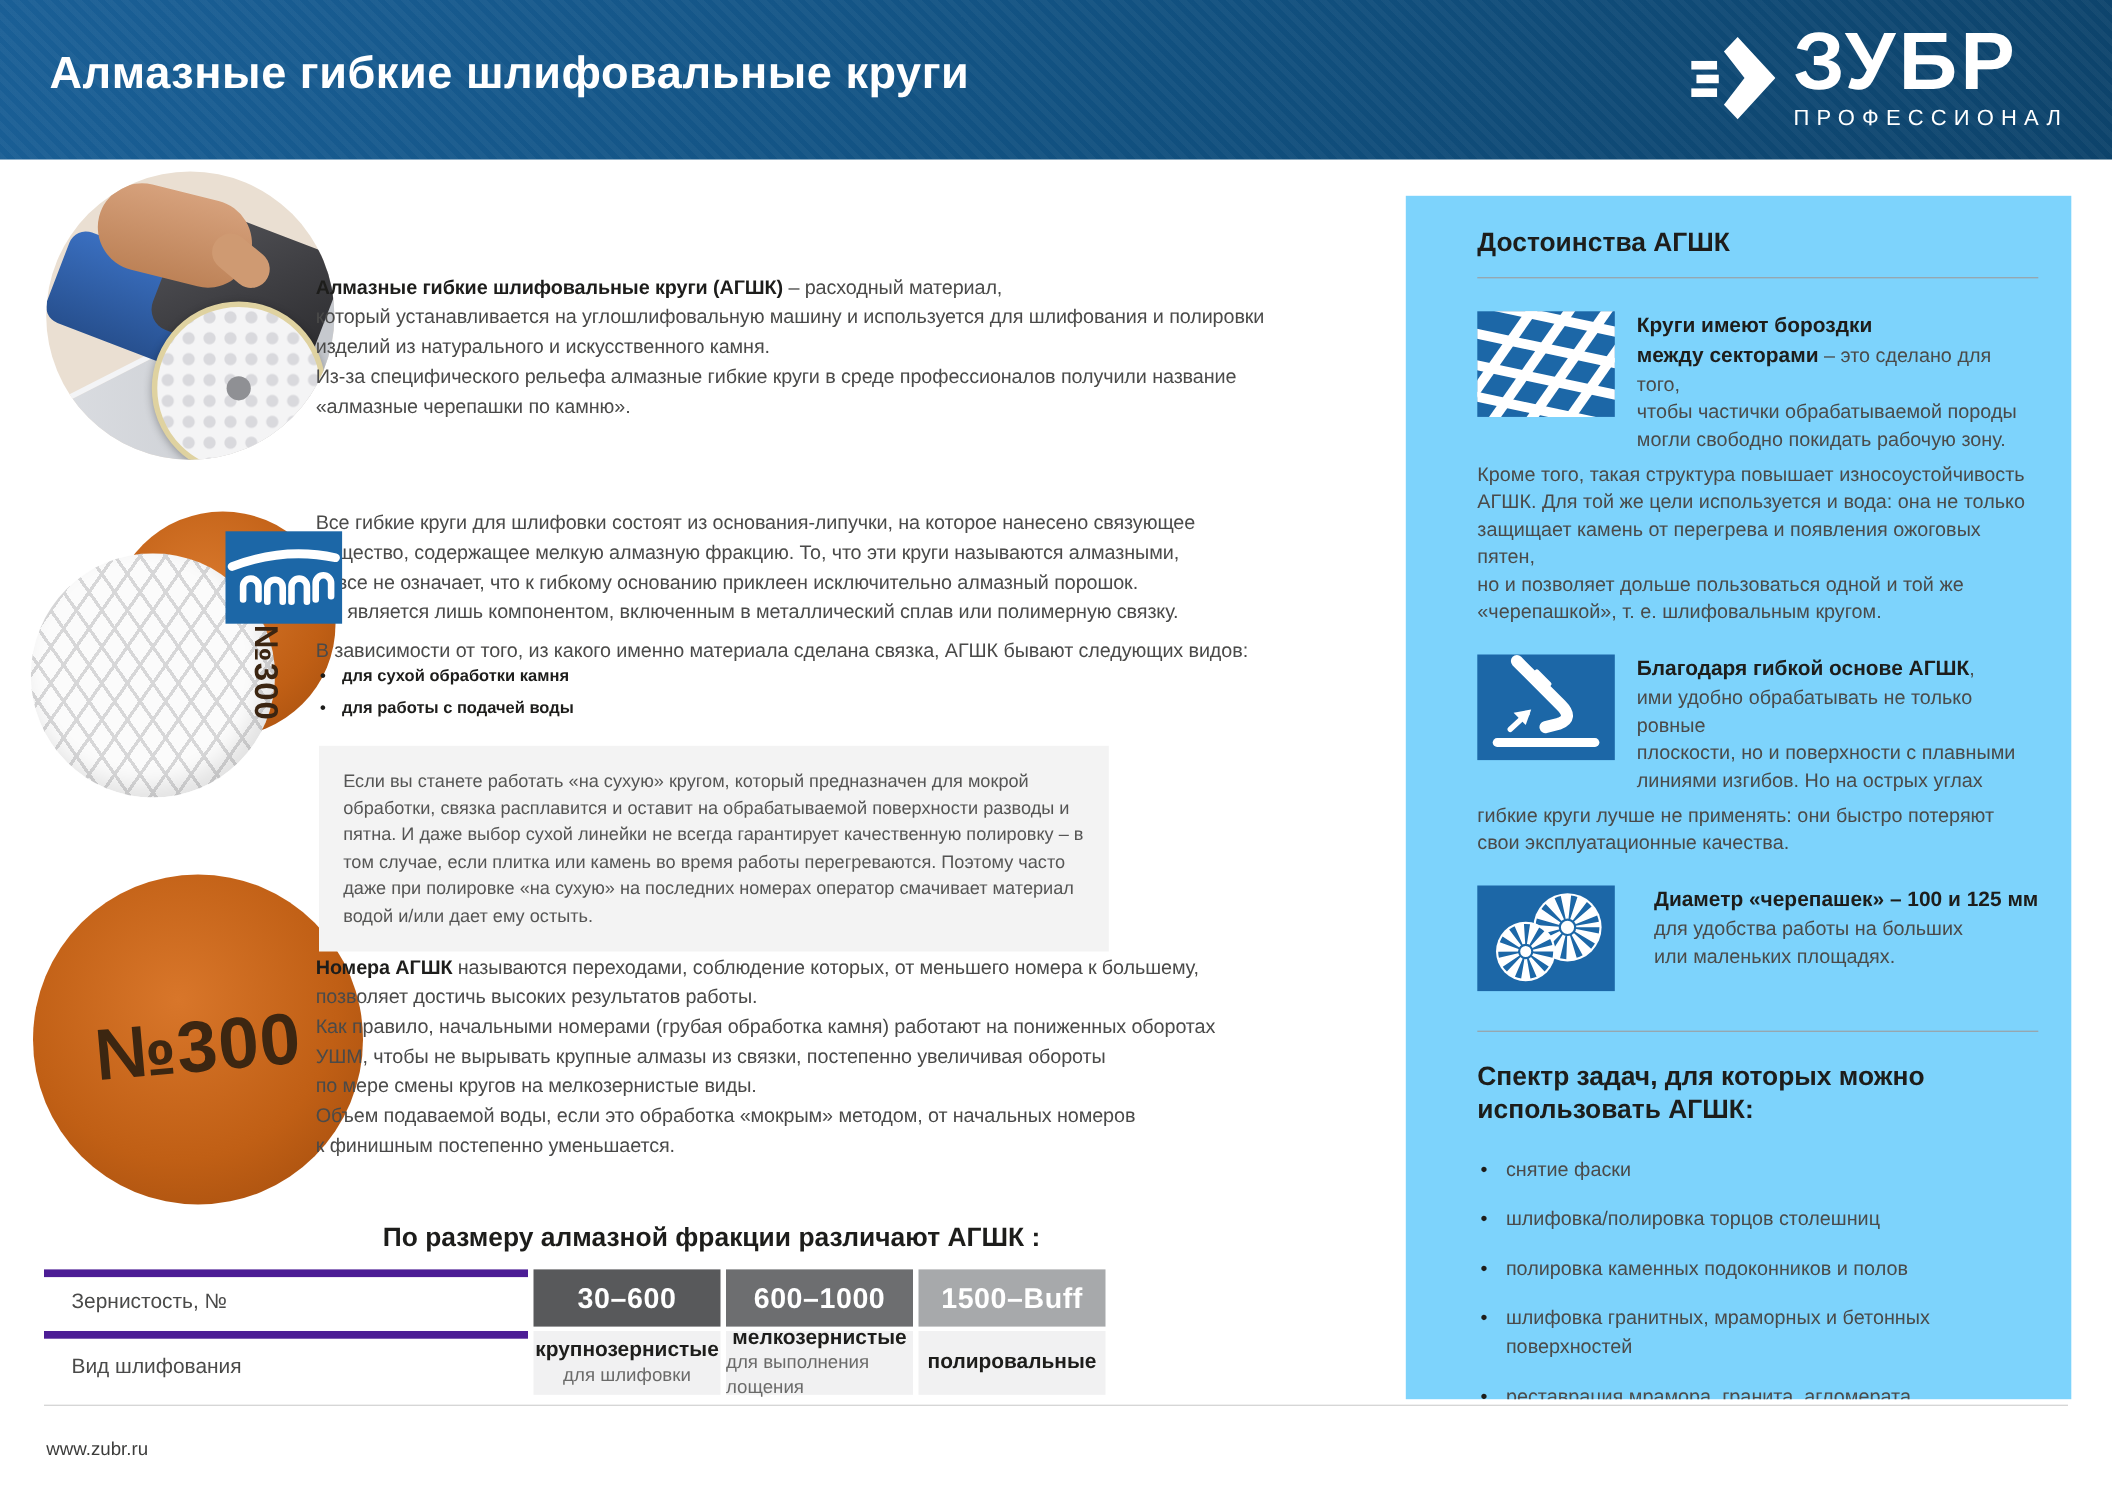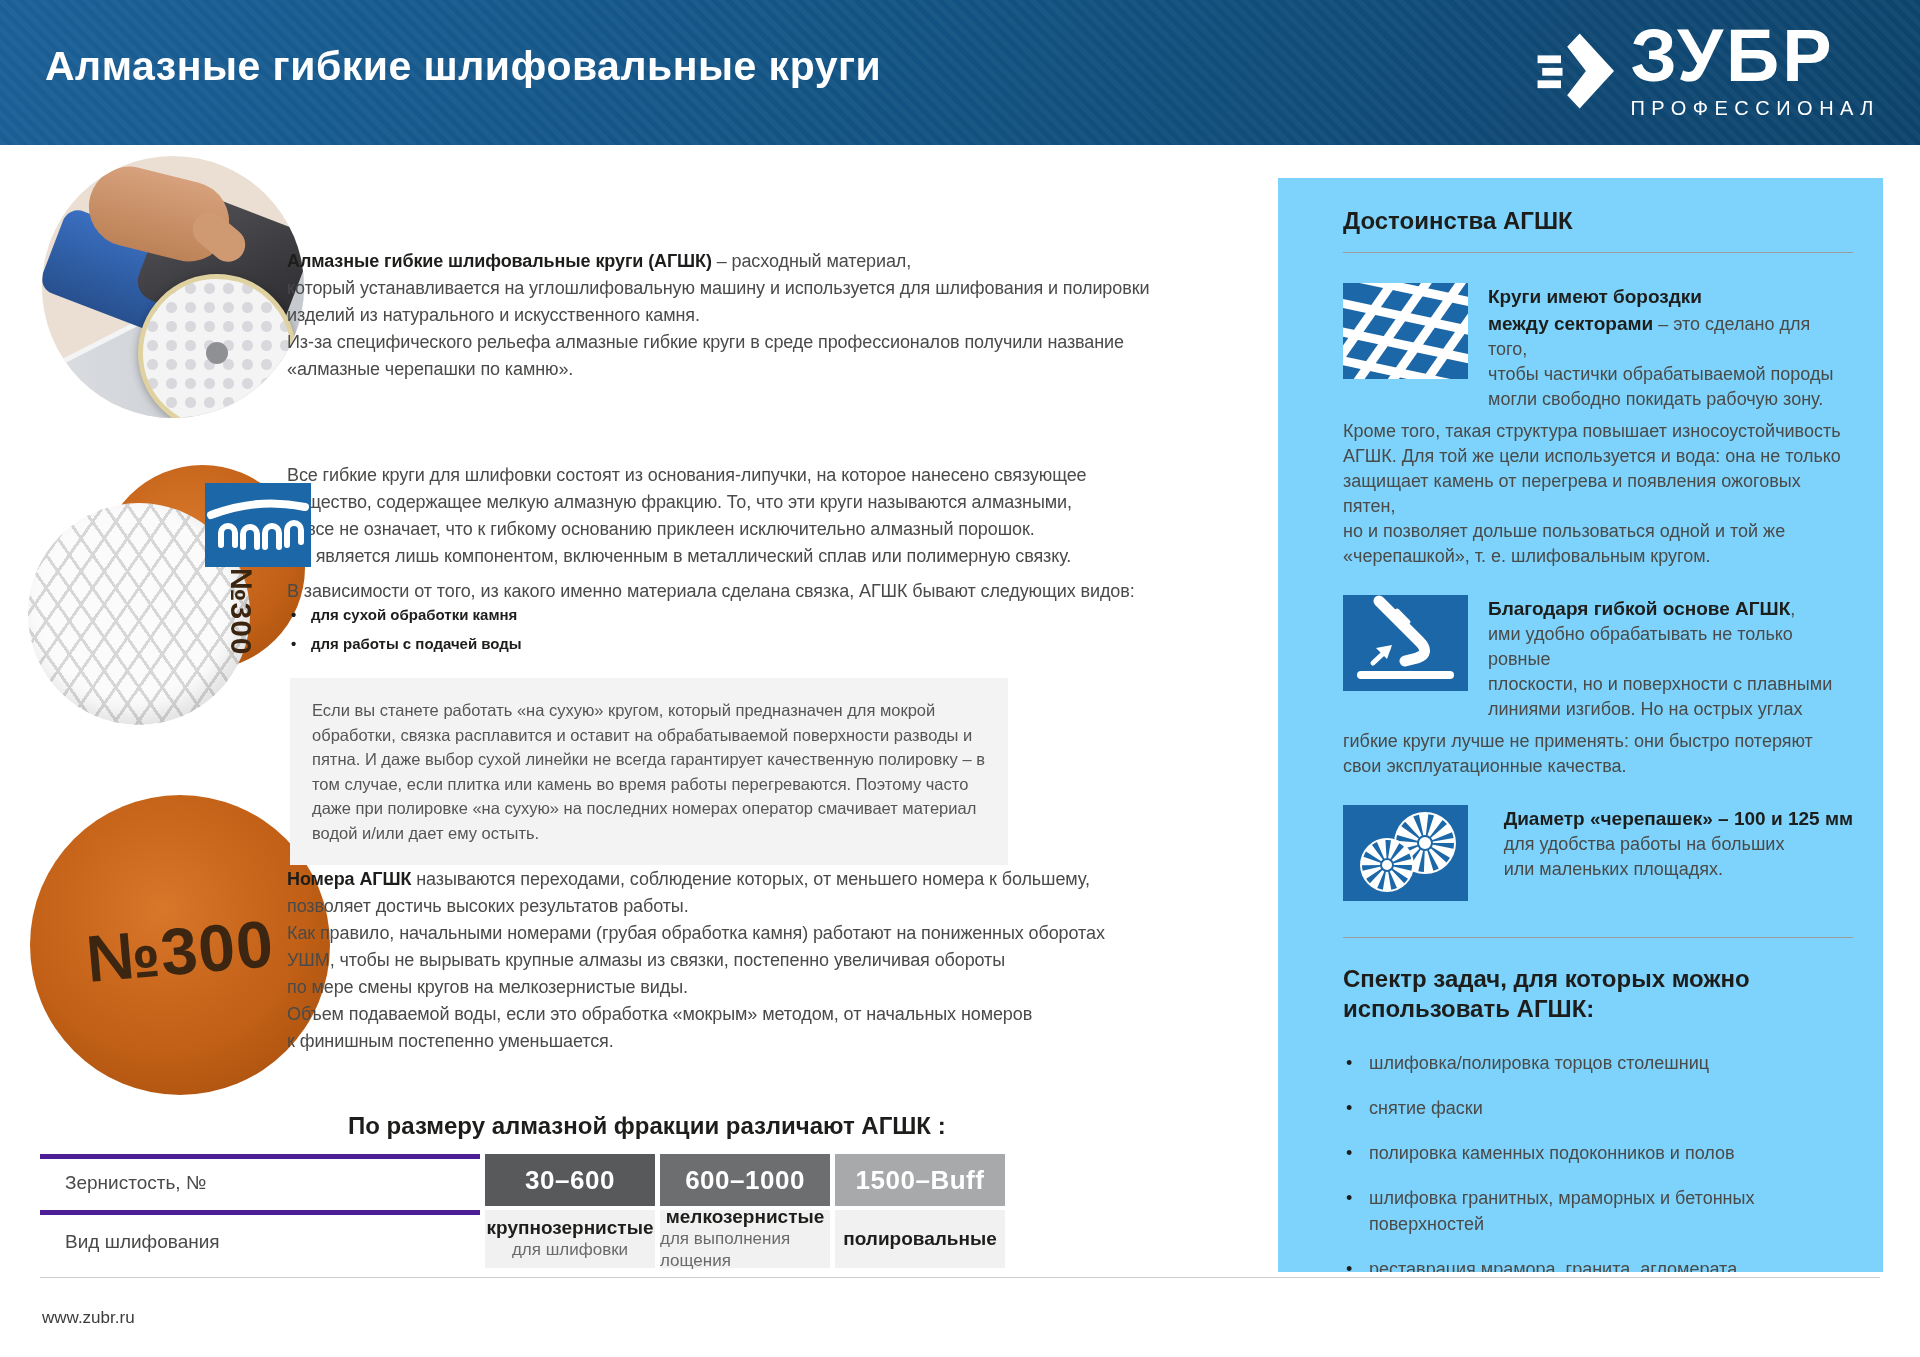--- a/index.html
+++ b/index.html
@@ -61,21 +61,21 @@
   .bullets li{position:relative;padding-left:24px;font-weight:bold;font-size:15px;margin-bottom:12px;}
   .bullets li::before{content:"•";position:absolute;left:4px;}
   .note{position:absolute;left:290px;top:678px;width:718px;background:#f3f3f3;box-sizing:border-box;
         padding:20px 22px;font-size:16.5px;line-height:24.5px;color:#555554;}
 
   .tbl-heading{position:absolute;left:348px;top:1112px;font-size:24px;font-weight:bold;color:#1d1d1b;margin:0;}
   .tbl{position:absolute;left:40px;top:1154px;width:965px;}
   .row{display:flex;gap:5px;}
   .r2{margin-top:4px;}
   .cell{box-sizing:border-box;display:flex;align-items:center;justify-content:center;}
-  .cell.label{width:440px;justify-content:flex-start;padding-left:25px;border-top:5px solid #4c1d95;
+  .cell.label{width:440px;justify-content:flex-start;padding-left:25px;border-top:7px solid #4c1d95;
         background:#fff;font-size:19px;color:#4a4a49;}
   .r1 .cell{height:52px;} .r2 .cell{height:58px;}
   .cell.head{flex:1;color:#fff;font-size:26px;font-weight:bold;letter-spacing:.5px;}
   .cell.val{flex:1;background:#f1f1f2;flex-direction:column;justify-content:center;line-height:22px;}
   .cell.val .t{font-weight:bold;font-size:19px;color:#1d1d1b;}
   .cell.val .d{font-size:17px;color:#6a6a69;}
 
   
   .panel{position:absolute;left:1278px;top:178px;width:605px;height:1094px;background:#7dd3fc;
          box-sizing:border-box;padding:28px 30px 0 65px;overflow:hidden;}
@@ -272,22 +272,22 @@
         <div class="pre"><b>Диаметр «черепашек» – 100 и 125 мм</b><span>
 для удобства работы на больших
 или маленьких площадях.</span></div>
       </div>
     </div>
 
     <hr class="rule2">
     <h2 class="pre">Спектр задач, для которых можно
 использовать АГШК:</h2>
     <ul class="tasks">
+      <li>снятие фаски</li>
       <li>шлифовка/полировка торцов столешниц</li>
-      <li>снятие фаски</li>
       <li>полировка каменных подоконников и полов</li>
       <li>шлифовка гранитных, мраморных и бетонных
 поверхностей</li>
       <li>реставрация мрамора, гранита, агломерата</li>
 
     </ul>
   </div>
 
   <div class="foot-rule"></div>
   <div class="foot-url">www.zubr.ru</div>

